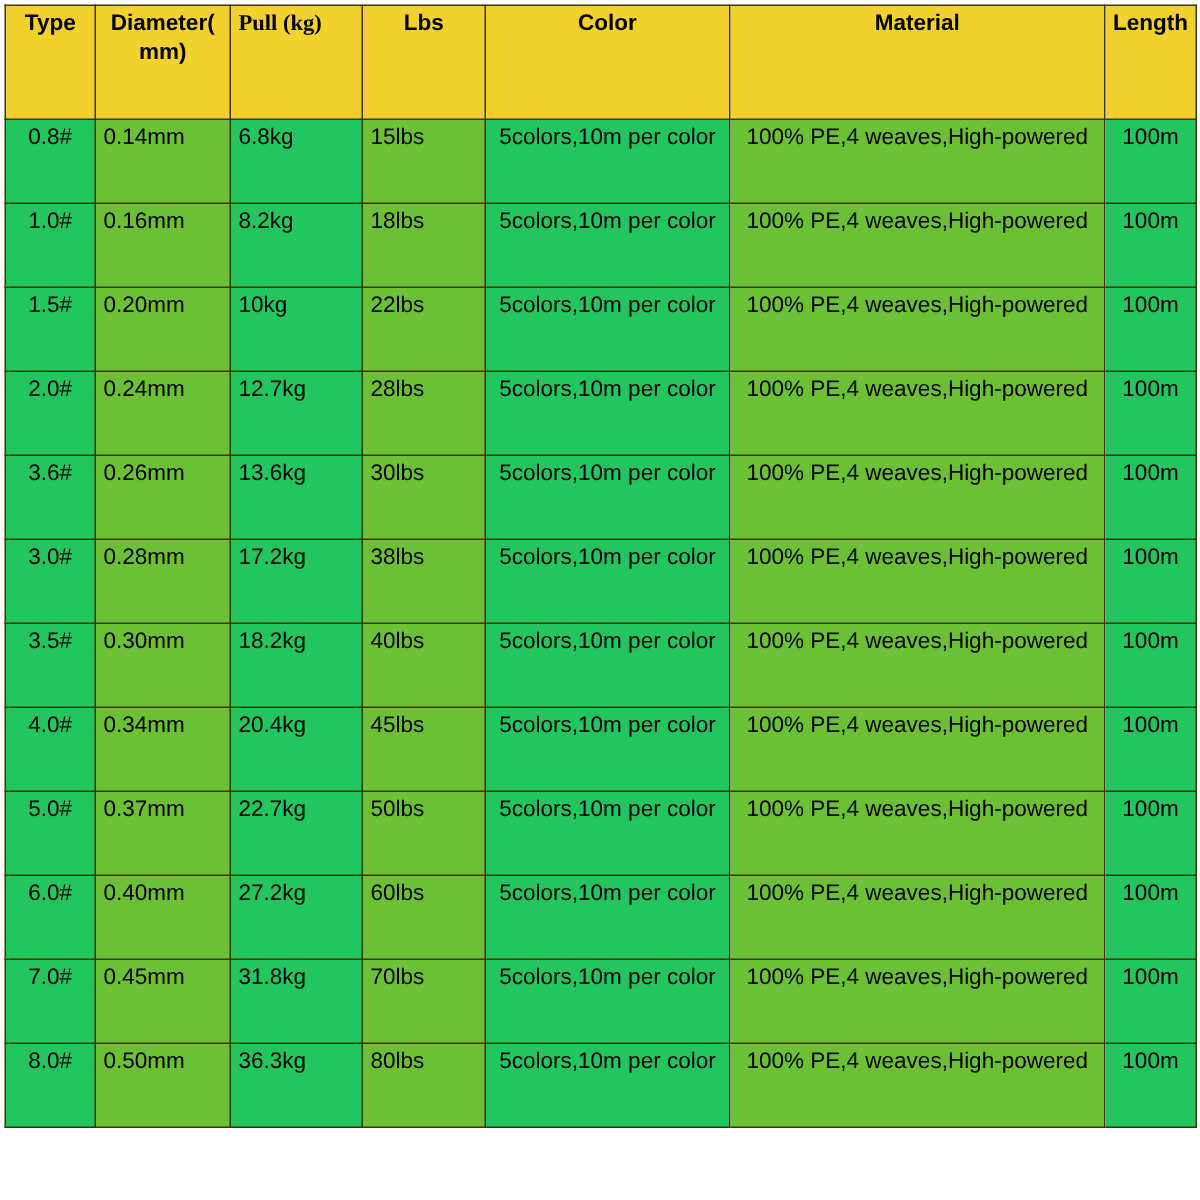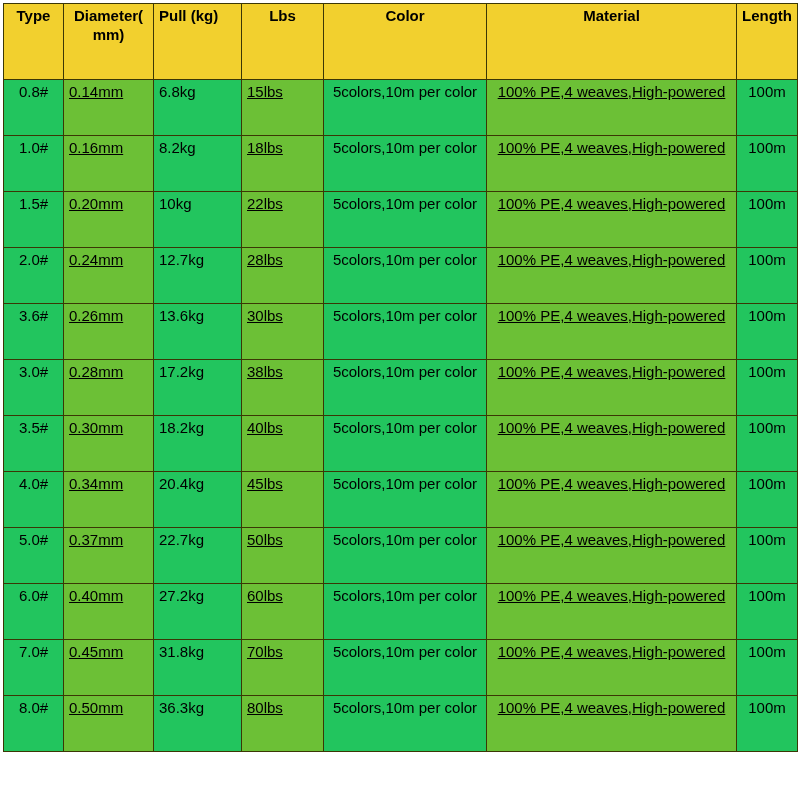--- a/index.html
+++ b/index.html
@@ -41,30 +41,31 @@
   table.spec-table thead th {
     height: 72px;
     font-weight: bold;
     background: #f2d02e;
     text-align: center;
     white-space: normal;
   }
 
   table.spec-table thead th.th-left {
     text-align: left;
+    font-family: Liberation Serif, serif;
   }
 
   table.spec-table tbody td {
     height: 52px;
     font-weight: normal;
   }
 
   
   .c-yellow { background: #22c55e; }
-  .c-green  { background: #6cc036; text-decoration: underline; }
+  .c-green  { background: #6cc036; }
 
   
   .col-type     { text-align: center; }
   .col-diameter { text-align: left; }
   .col-pull     { text-align: left; }
   .col-lbs      { text-align: left; }
   .col-color    { text-align: center; }
   .col-material { text-align: center; }
   .col-length   { text-align: center; }
 </style>

